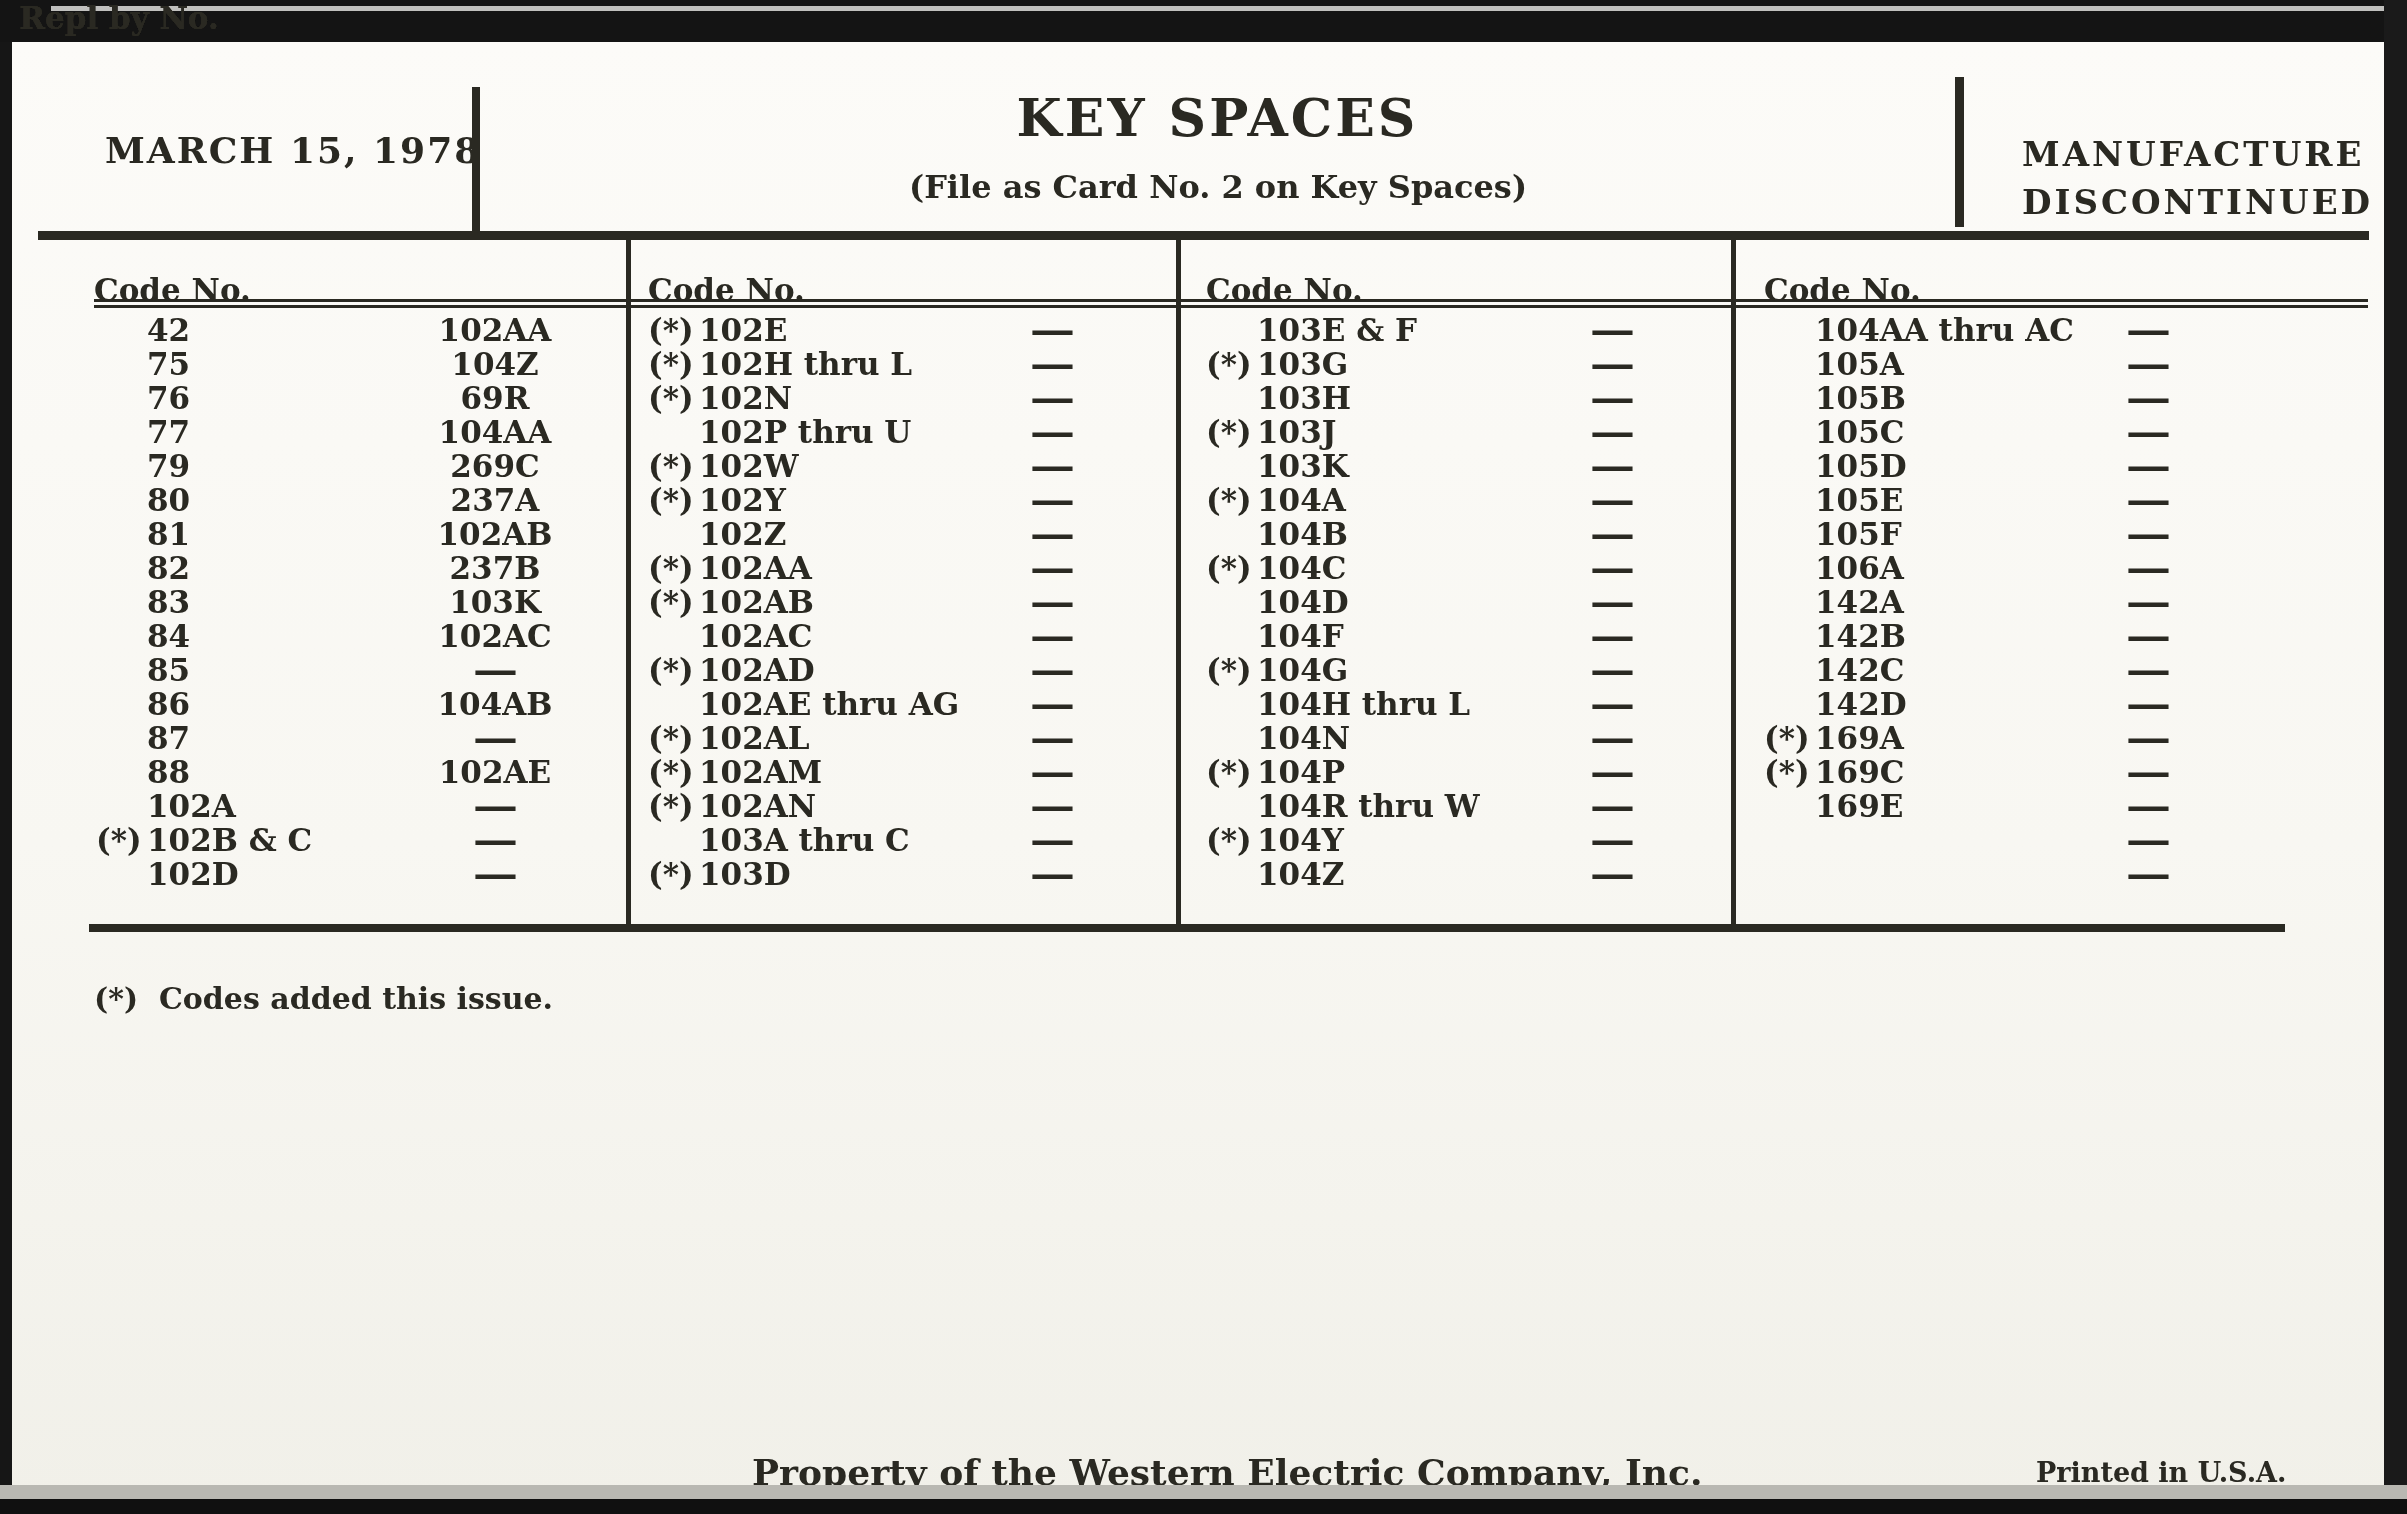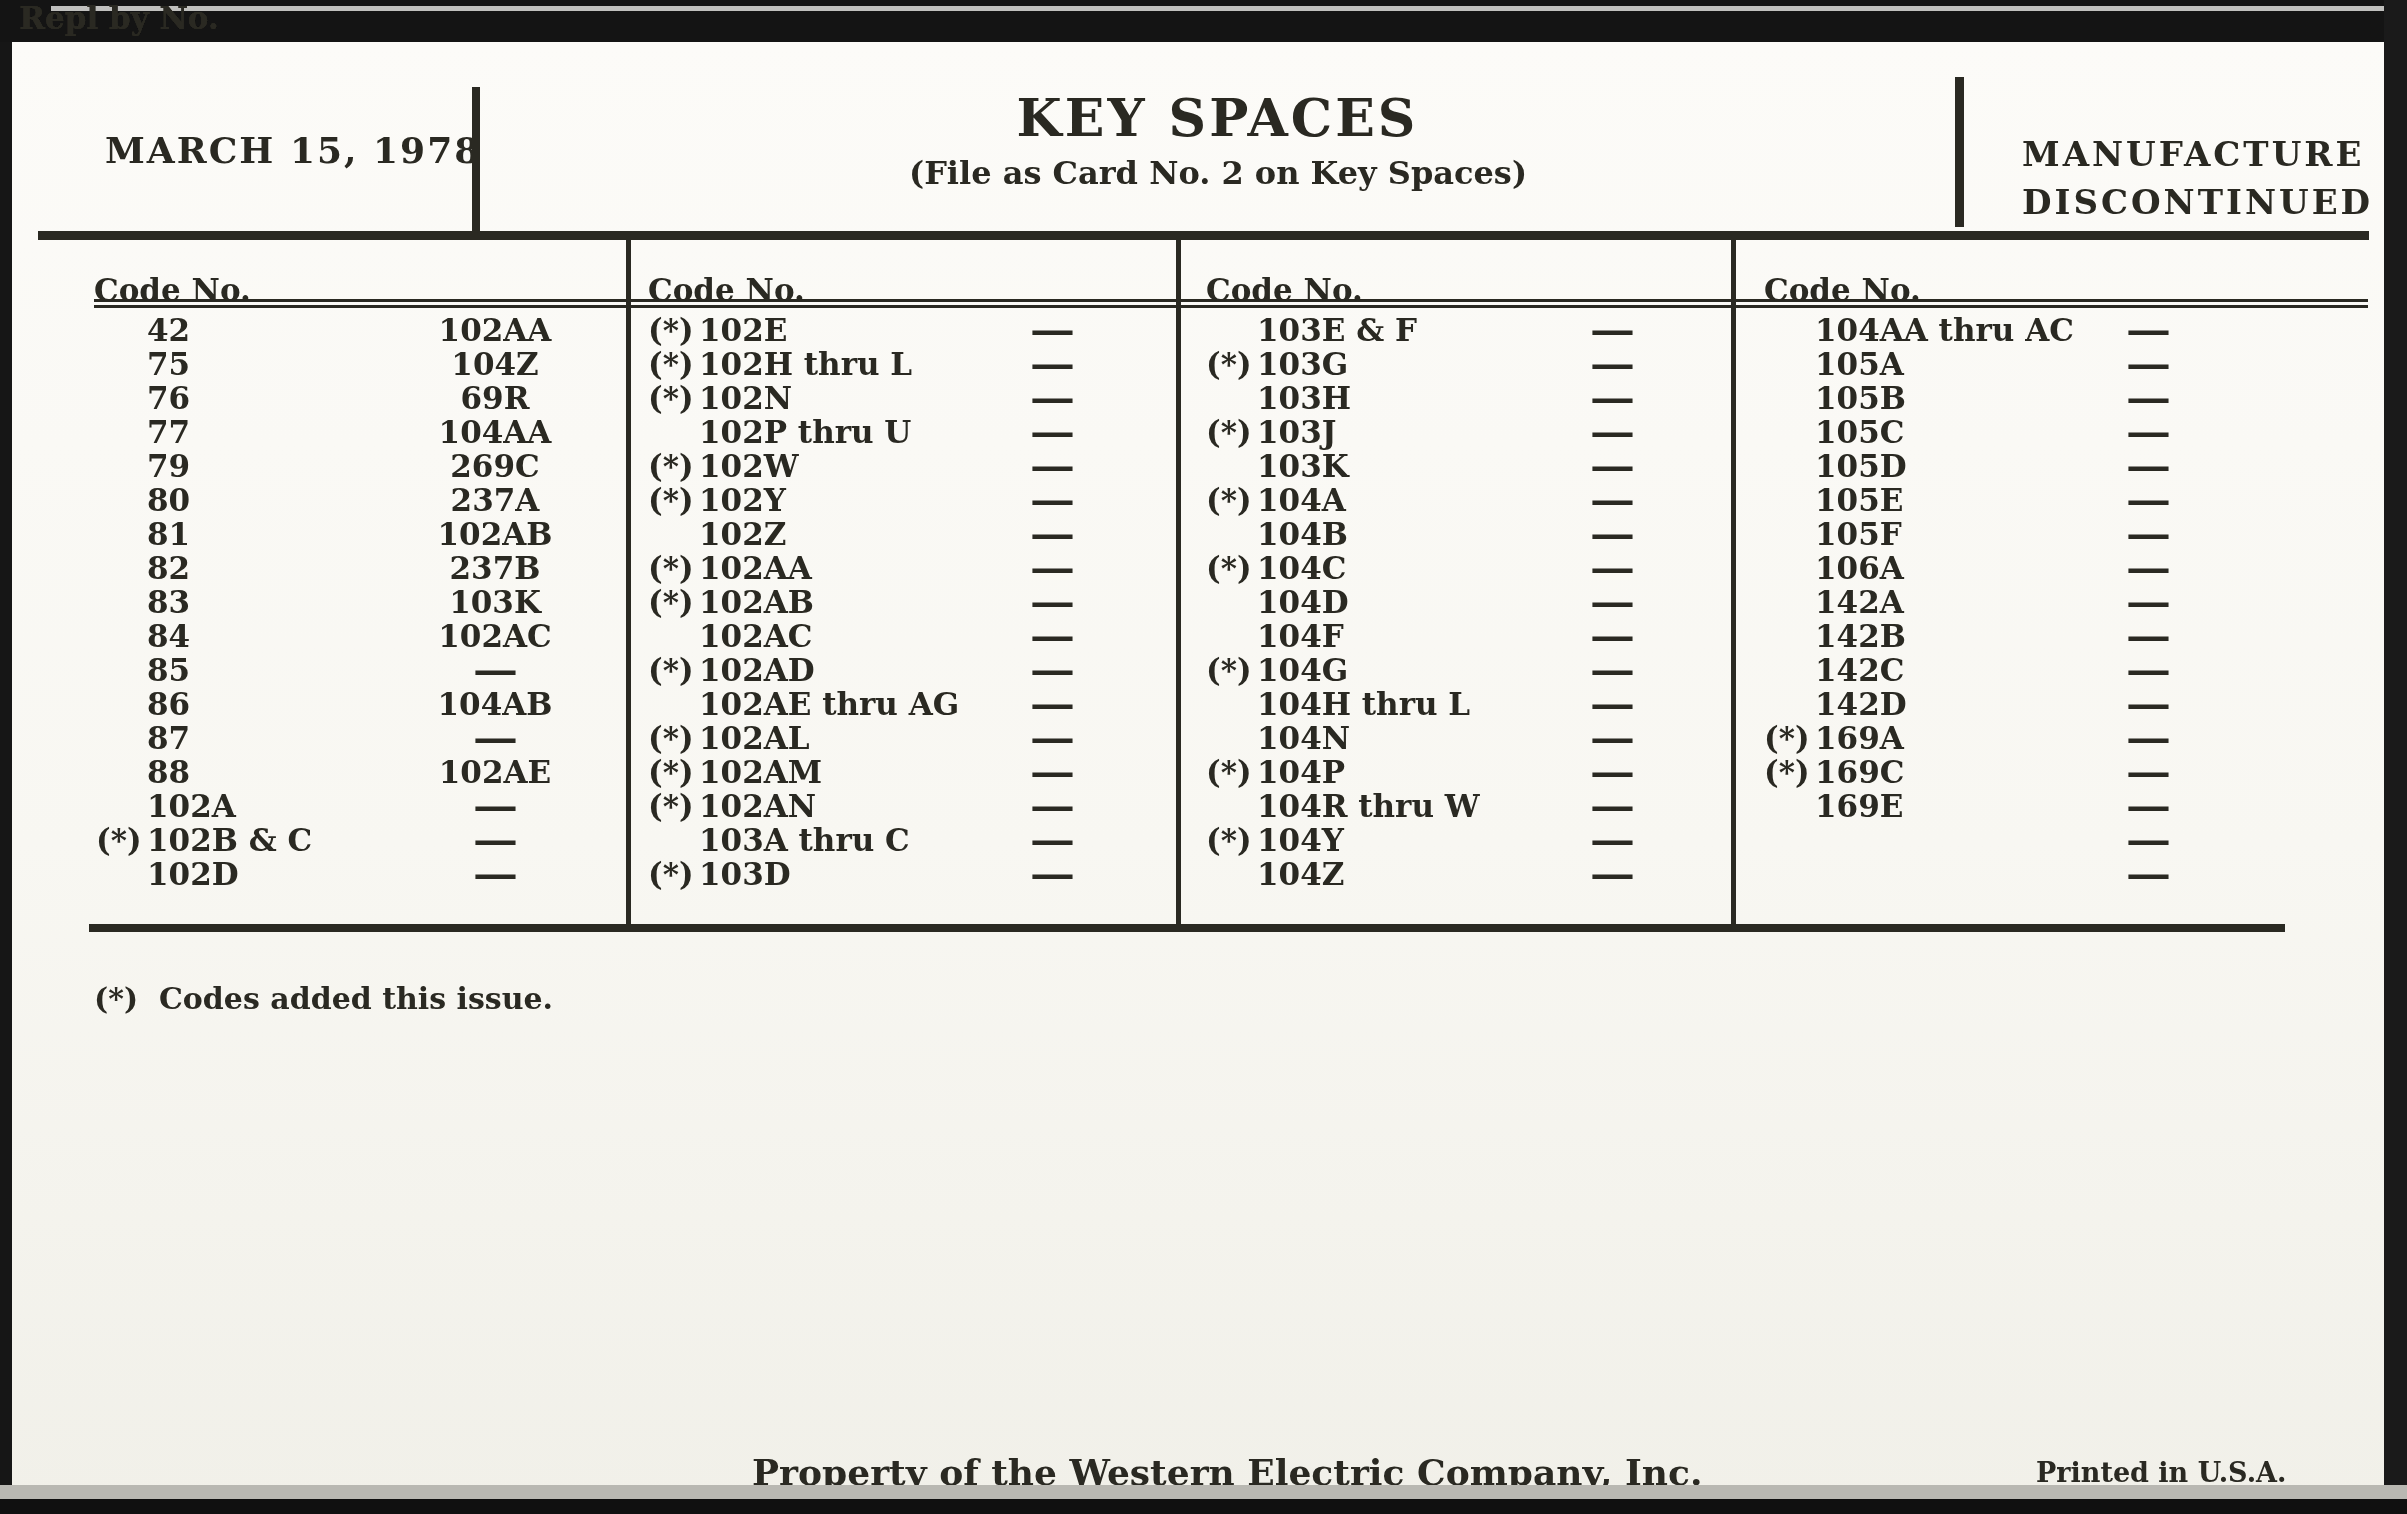--- a/index.html
+++ b/index.html
@@ -16,21 +16,21 @@
     background:linear-gradient(180deg,#fcfbf8 0%,#f8f7f2 55%,#f1f0e9 100%);
   }
   .right-band{position:absolute;right:0;top:0;width:24px;height:1515px;background:#1a1a1a;}
   .bottom-gray{position:absolute;left:0;top:1485px;width:2408px;height:14px;background:#b9b8b2;}
   .bottom-band{position:absolute;left:0;top:1499px;width:2408px;height:16px;background:#101010;}
 
   .date{position:absolute;left:105px;top:129px;font-size:36px;letter-spacing:2px;white-space:nowrap;}
   .vbar1{position:absolute;left:472px;top:87px;width:8px;height:145px;background:#2a2922;}
   .vbar2{position:absolute;left:1955px;top:77px;width:9px;height:150px;background:#2a2922;}
   .title{position:absolute;left:891px;top:87px;width:653px;text-align:center;font-size:52px;letter-spacing:3px;white-space:nowrap;}
-  .subtitle{position:absolute;left:797px;top:154px;width:842px;text-align:center;font-size:32px;white-space:nowrap;}
+  .subtitle{position:absolute;left:797px;top:168px;width:842px;text-align:center;font-size:32px;white-space:nowrap;}
   .status{position:absolute;left:2022px;font-size:34px;letter-spacing:3px;white-space:nowrap;margin-top:43px;}
   .status.l1{top:91px;} .status.l2{top:139px;}
 
   .rule-top{position:absolute;left:38px;top:231px;width:2331px;height:9px;background:#2a2922;}
   .rule-underhead{position:absolute;left:94px;top:299px;width:2274px;height:9px;
     border-top:3px solid #2a2922;border-bottom:3px solid #2a2922;box-sizing:border-box;}
   .rule-bottom{position:absolute;left:89px;top:924px;width:2196px;height:8px;background:#2a2922;}
   .vsep{position:absolute;top:240px;width:5px;height:688px;background:#2a2922;}
   .vsep.s1{left:626px;} .vsep.s2{left:1176px;} .vsep.s3{left:1731px;}
 

